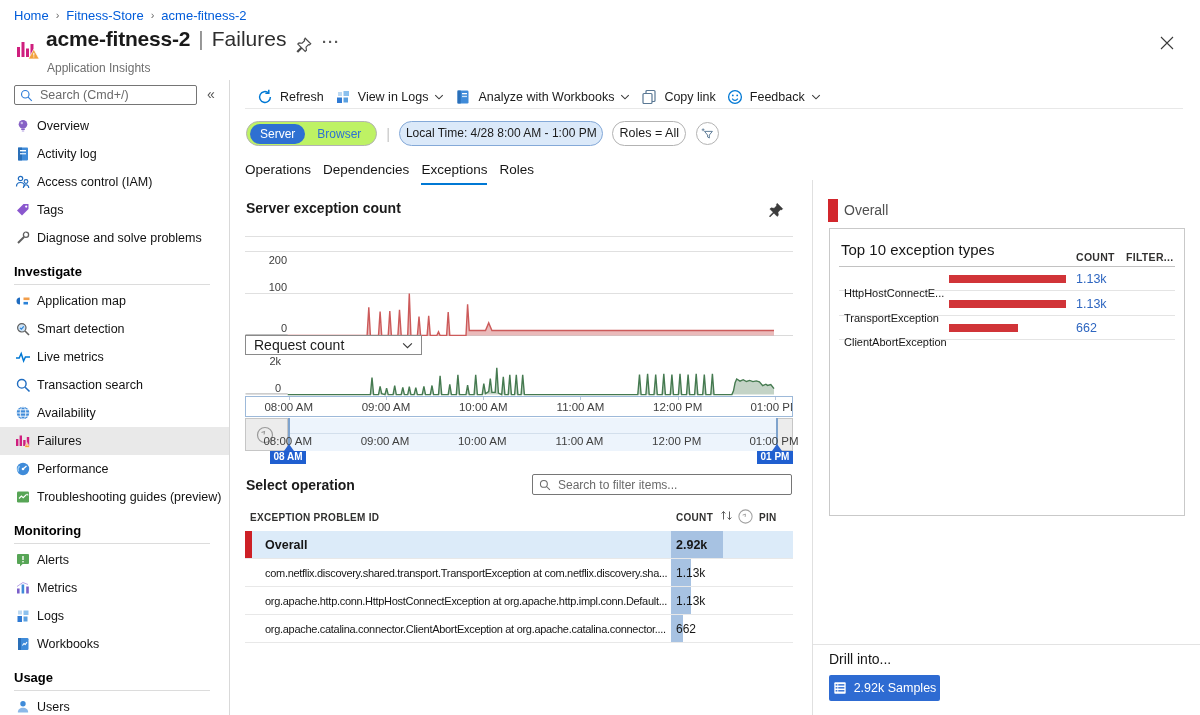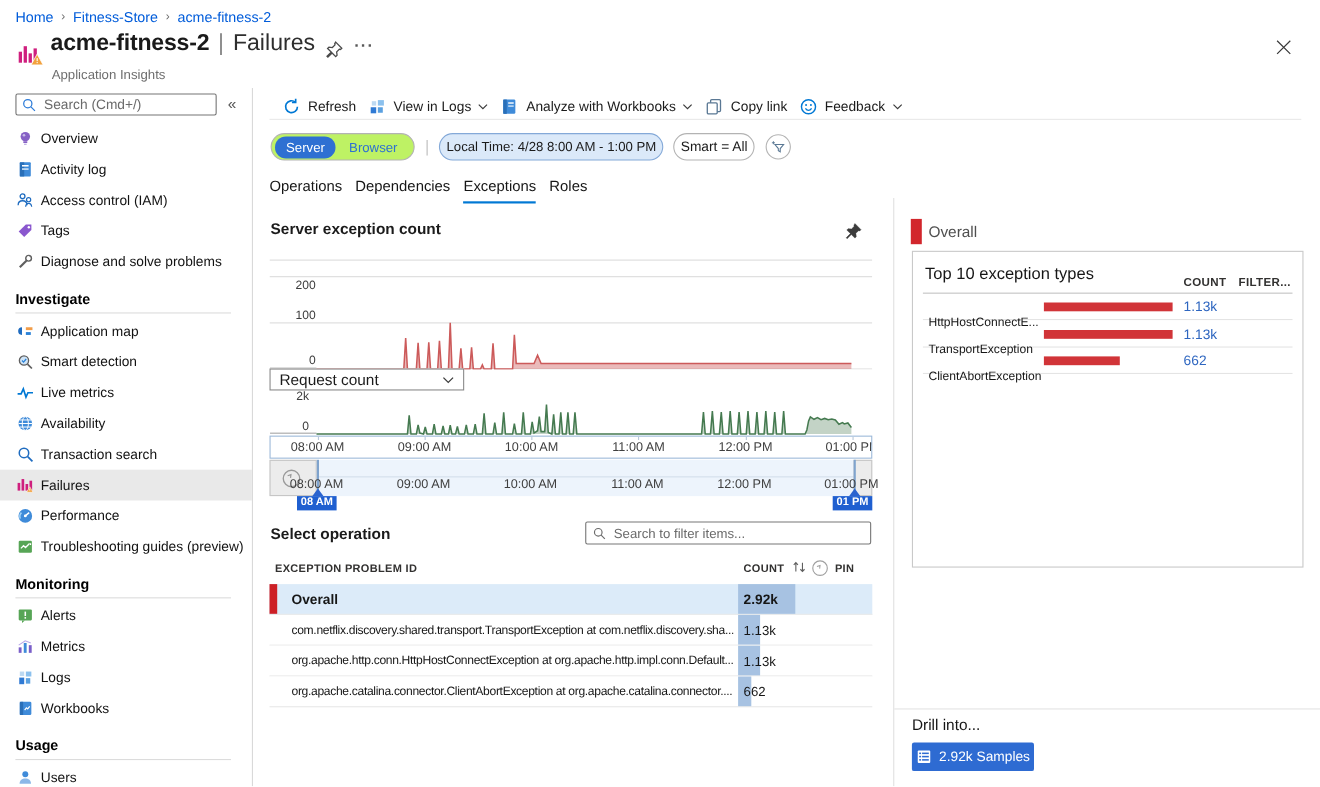--- a/index.html
+++ b/index.html
@@ -264,35 +264,35 @@
           <span class="nav-icon">
             <svg width="16" height="16" viewBox="0 0 16 16">
               <path d="M1 9 h3.2 l2 -4.5 l2.4 7.5 l1.8 -4 h4.6" fill="none" stroke="#0078d4" stroke-width="1.5"></path>
             </svg>
           </span>
           <span class="nav-label">Live metrics</span>
         </div>
         <div class="nav-item">
           <span class="nav-icon">
             <svg width="16" height="16" viewBox="0 0 16 16">
+              <circle cx="6.8" cy="6.8" r="4.3" fill="none" stroke="#1f6cc0" stroke-width="1.4"></circle>
+              <path d="M10.2 10.2 L14.5 14.5" stroke="#1f6cc0" stroke-width="1.6"></path>
+            </svg>
+          </span>
+          <span class="nav-label">Transaction search</span>
+        </div>
+        <div class="nav-item">
+          <span class="nav-icon">
+            <svg width="16" height="16" viewBox="0 0 16 16">
               <circle cx="8" cy="8" r="6.2" fill="#3f8bd9"></circle>
               <ellipse cx="8" cy="8" rx="2.8" ry="6.2" fill="none" stroke="#fff" stroke-width="0.9"></ellipse>
               <path d="M1.8 8 h12.4 M2.8 4.8 h10.4 M2.8 11.2 h10.4" stroke="#fff" stroke-width="0.9" fill="none"></path>
             </svg>
           </span>
           <span class="nav-label">Availability</span>
-        </div>
-        <div class="nav-item">
-          <span class="nav-icon">
-            <svg width="16" height="16" viewBox="0 0 16 16">
-              <circle cx="6.8" cy="6.8" r="4.3" fill="none" stroke="#1f6cc0" stroke-width="1.4"></circle>
-              <path d="M10.2 10.2 L14.5 14.5" stroke="#1f6cc0" stroke-width="1.6"></path>
-            </svg>
-          </span>
-          <span class="nav-label">Transaction search</span>
         </div>
         <div class="nav-item selected">
           <span class="nav-icon">
             <svg width="16" height="16" viewBox="0 0 16 16">
               <rect x="1" y="6" width="2.4" height="7" fill="#cf1f7e"></rect>
               <rect x="4.6" y="2.5" width="2.4" height="10.5" fill="#cf1f7e"></rect>
               <rect x="8.2" y="7" width="2.4" height="6" fill="#cf1f7e"></rect>
               <rect x="11.8" y="4" width="2.4" height="9" fill="#cf1f7e"></rect>
               <path d="M9.2 14.5 L15 14.5 L12.1 9.5 Z" fill="#f2a13d" stroke="#fff" stroke-width="0.5"></path>
               <rect x="11.7" y="11.2" width="0.8" height="1.8" fill="#fff"></rect>
@@ -454,21 +454,21 @@
     </div>
   <div id="toolbar-divider" class="abs"></div>
 
   <div id="filters" class="abs">
     <div id="toggle-pill">
       <span id="toggle-server">Server</span>
       <span id="toggle-browser">Browser</span>
     </div>
     <span class="pill-sep">|</span>
     <div id="time-pill">Local Time: 4/28 8:00 AM - 1:00 PM</div>
-    <div id="roles-pill">Smart = All</div>
+    <div id="roles-pill">Roles = All</div>
     <div id="filter-add">
       <svg width="14" height="14" viewBox="0 0 16 16">
           <path d="M4 5 h9 l-3.5 4.2 v3.4 l-2 -1.2 v-2.2 Z" fill="none" stroke="#5a7894" stroke-width="1.1"></path>
           <path d="M2.4 1.6 v3.2 M0.8 3.2 h3.2" stroke="#5a7894" stroke-width="1"></path>
         </svg>
     </div>
   </div>
 
   <div id="tabs" class="abs">
       <div class="tab">Operations</div>

